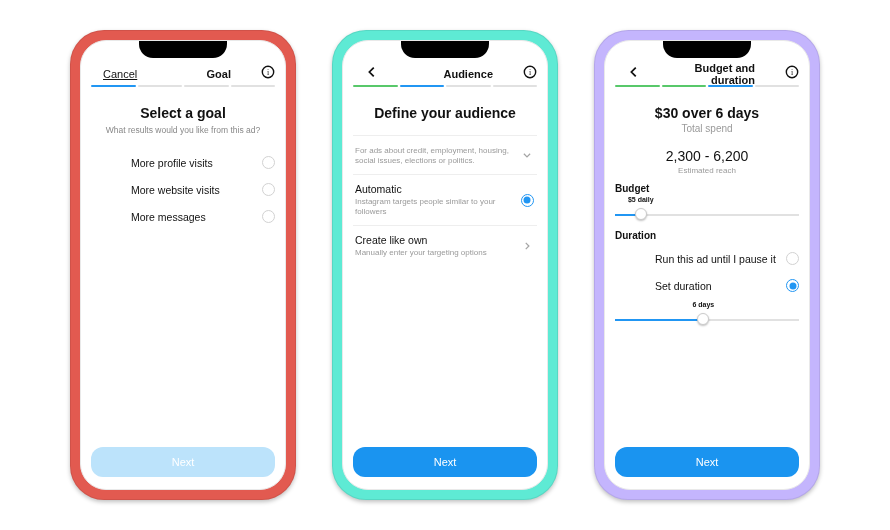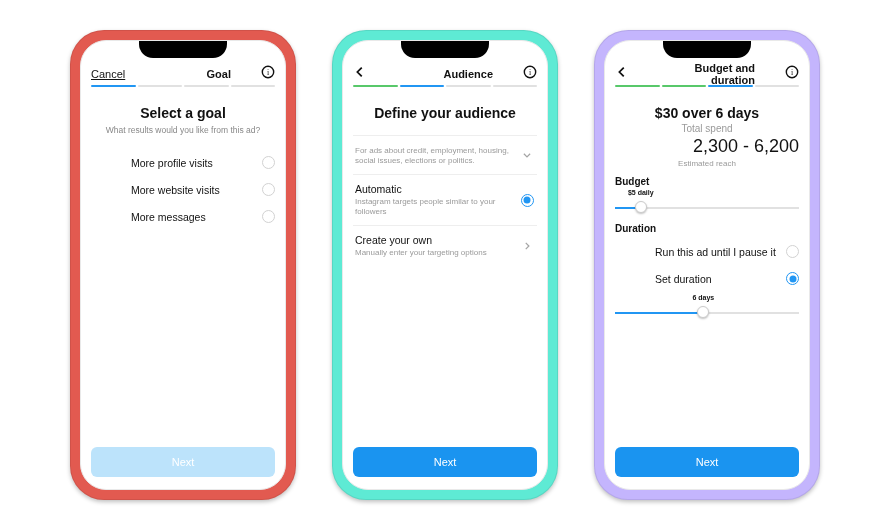--- a/index.html
+++ b/index.html
@@ -42,20 +42,21 @@
     border-bottom-left-radius: 14px;
     border-bottom-right-radius: 14px;
     z-index: 5;
   }
 
   .topbar {
     display: flex; align-items: center; justify-content: space-between;
     padding: 26px 10px 4px;
     height: 44px;
     position: relative;
+    margin-left: 12px;
   }
   .tb-left, .tb-right { width: 44px; display: flex; align-items: center; }
   .tb-left  { justify-content: flex-start; }
   .tb-right { justify-content: flex-end; }
   .tb-title { flex: 1; text-align: right; font-weight: 600; font-size: 11px; color:#111; }
   .cancel   { font-size: 11px; color:#111; text-decoration: underline; }
 
   .back-chevron svg { width: 14px; height: 14px; stroke:#111; stroke-width:2; fill:none; }
   .info-icon svg { width:14px; height:14px; stroke:#111; stroke-width:1.6; fill:none; }
   .info-icon text { font-size:9px; font-family: Georgia, serif; }
@@ -93,21 +94,21 @@
   .a-row { border-top:1px solid #eee; padding: 8px 2px; display:flex; align-items:center; }
   .a-row:first-child { border-top:none; }
   .a-text { flex:1; }
   .a-title { font-size: 10.5px; color:#111; }
   .a-desc  { font-size: 8px; color:#9a9a9a; margin-top:2px; line-height:1.25; }
   .a-ctrl  { width: 16px; display:flex; justify-content:center; }
   .chev svg { width:10px; height:10px; stroke:#a5a5a5; stroke-width:2; fill:none; }
 
   
   .tot-sub { font-size:10px; color:#9a9a9a; text-align:center; margin-top:2px; }
-  .reach   { font-size:18px; text-align:right; margin-top:2px; }
+  .reach   { font-size:14px; text-align:center; margin-top:14px; }
   .tot-est { font-size:8px; color:#9a9a9a; text-align:center; margin-top:2px; margin-bottom:8px; }
   .section-label { font-size:10px; font-weight:700; }
 
   .slider-wrap { margin-top:10px; position:relative; height:26px; }
   .slider-label {
     position:absolute; top:-8px; transform:translateX(-50%);
     font-size:7px; font-weight:600; color:#111;
   }
   .slider-track {
     position:absolute; left:0; right:0; top:10px;
@@ -120,21 +121,21 @@
   .slider-thumb {
     position:absolute; top:10px; transform:translate(-50%,-50%);
     width:12px; height:12px; border-radius:50%; background:#fff;
     border:1px solid #ccc;
     box-shadow:0 1px 2px rgba(0,0,0,.25);
   }
 
   
   .footer { padding: 8px 10px 12px; }
   .next-btn {
-    width:100%; height:30px; border-radius:6px; border:none;
+    width:100%; height:30px; border-radius:12px; border:none;
     background:#1a94f0; color:#fff; font-size:11px; font-weight:500;
   }
   .next-btn.disabled { background:#bce3fb; color:#fff; }
 </style>
 </head>
 <body>
 
 <div class="phone red">
   <div class="screen">
     <div class="notch"></div>
@@ -237,21 +238,21 @@
           <div class="a-title">Automatic</div>
           <div class="a-desc">Instagram targets people similar to your followers</div>
         </div>
         <div class="a-ctrl">
           <span class="radio checked"></span>
         </div>
       </div>
 
       <div class="a-row">
         <div class="a-text">
-          <div class="a-title">Create your own</div>
+          <div class="a-title">Create like own</div>
           <div class="a-desc">Manually enter your targeting options</div>
         </div>
         <div class="a-ctrl chev">
           <svg viewBox="0 0 16 16">
               <polyline points="6,3 11,8 6,13"></polyline>
             </svg>
         </div>
       </div>
     </div>
 

